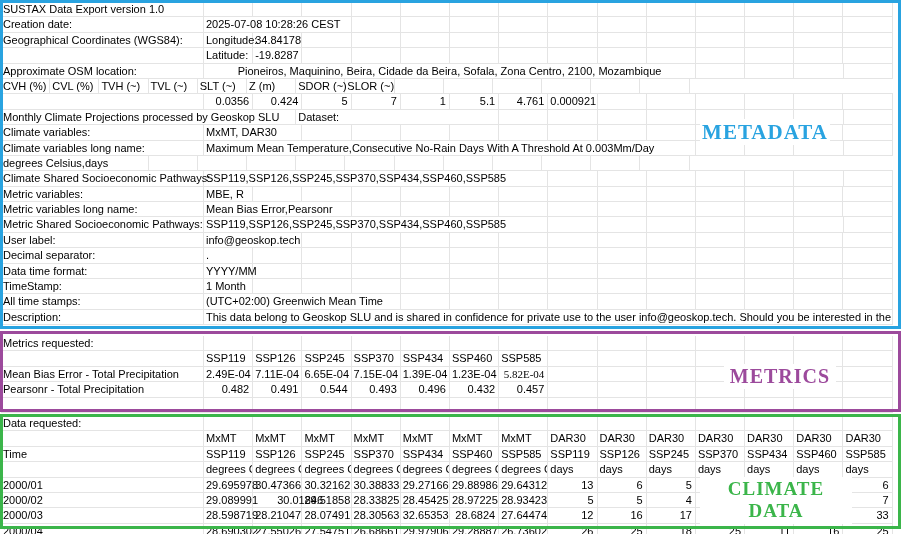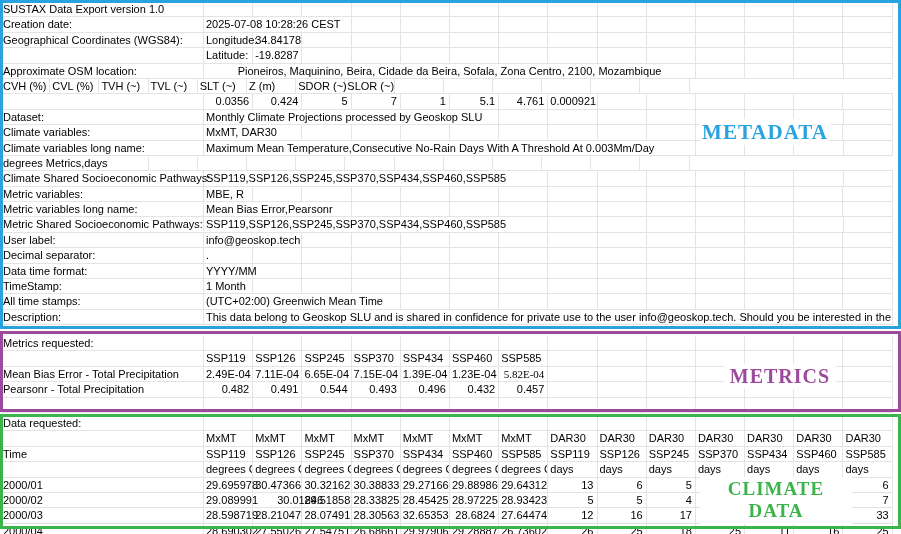--- a/index.html
+++ b/index.html
@@ -143,22 +143,22 @@
         <div class="cell num" style="width: 49.2px;">4.761</div>
         <div class="cell num" style="width: 49.2px;">0.000921</div>
         <div class="cell" style="width: 49.2px;"></div>
         <div class="cell" style="width: 49.2px;"></div>
         <div class="cell" style="width: 49.2px;"></div>
         <div class="cell" style="width: 49.2px;"></div>
         <div class="cell" style="width: 49.2px;"></div>
         <div class="cell" style="width: 49.2px;"></div>
       </div>
       <div class="row">
+        <div class="cell" style="width: 295.2px;">Monthly Climate Projections processed by Geoskop SLU</div>
         <div class="cell label">Dataset:</div>
-        <div class="cell" style="width: 295.2px;">Monthly Climate Projections processed by Geoskop SLU</div>
         <div class="cell" style="width: 49.2px;"></div>
         <div class="cell" style="width: 49.2px;"></div>
         <div class="cell" style="width: 49.2px;"></div>
         <div class="cell" style="width: 49.2px;"></div>
         <div class="cell" style="width: 49.2px;"></div>
         <div class="cell" style="width: 49.2px;"></div>
         <div class="cell" style="width: 49.2px;"></div>
         <div class="cell" style="width: 49.2px;"></div>
       </div>
       <div class="row">
@@ -179,21 +179,21 @@
       </div>
       <div class="row">
         <div class="cell label">Climate variables long name:</div>
         <div class="cell" style="width: 492px;">Maximum Mean Temperature,Consecutive No-Rain Days With A Threshold At 0.003Mm/Day</div>
         <div class="cell" style="width: 49.2px;"></div>
         <div class="cell" style="width: 49.2px;"></div>
         <div class="cell" style="width: 49.2px;"></div>
         <div class="cell" style="width: 49.2px;"></div>
       </div>
       <div class="row">
-        <div class="cell" style="width: 147.6px;">degrees Metrics,days</div>
+        <div class="cell" style="width: 147.6px;">degrees Celsius,days</div>
         <div class="cell" style="width: 49.2px;"></div>
         <div class="cell" style="width: 49.2px;"></div>
         <div class="cell" style="width: 49.2px;"></div>
         <div class="cell" style="width: 49.2px;"></div>
         <div class="cell" style="width: 49.2px;"></div>
         <div class="cell" style="width: 49.2px;"></div>
         <div class="cell" style="width: 49.2px;"></div>
         <div class="cell" style="width: 49.2px;"></div>
         <div class="cell" style="width: 49.2px;"></div>
         <div class="cell" style="width: 49.2px;"></div>

